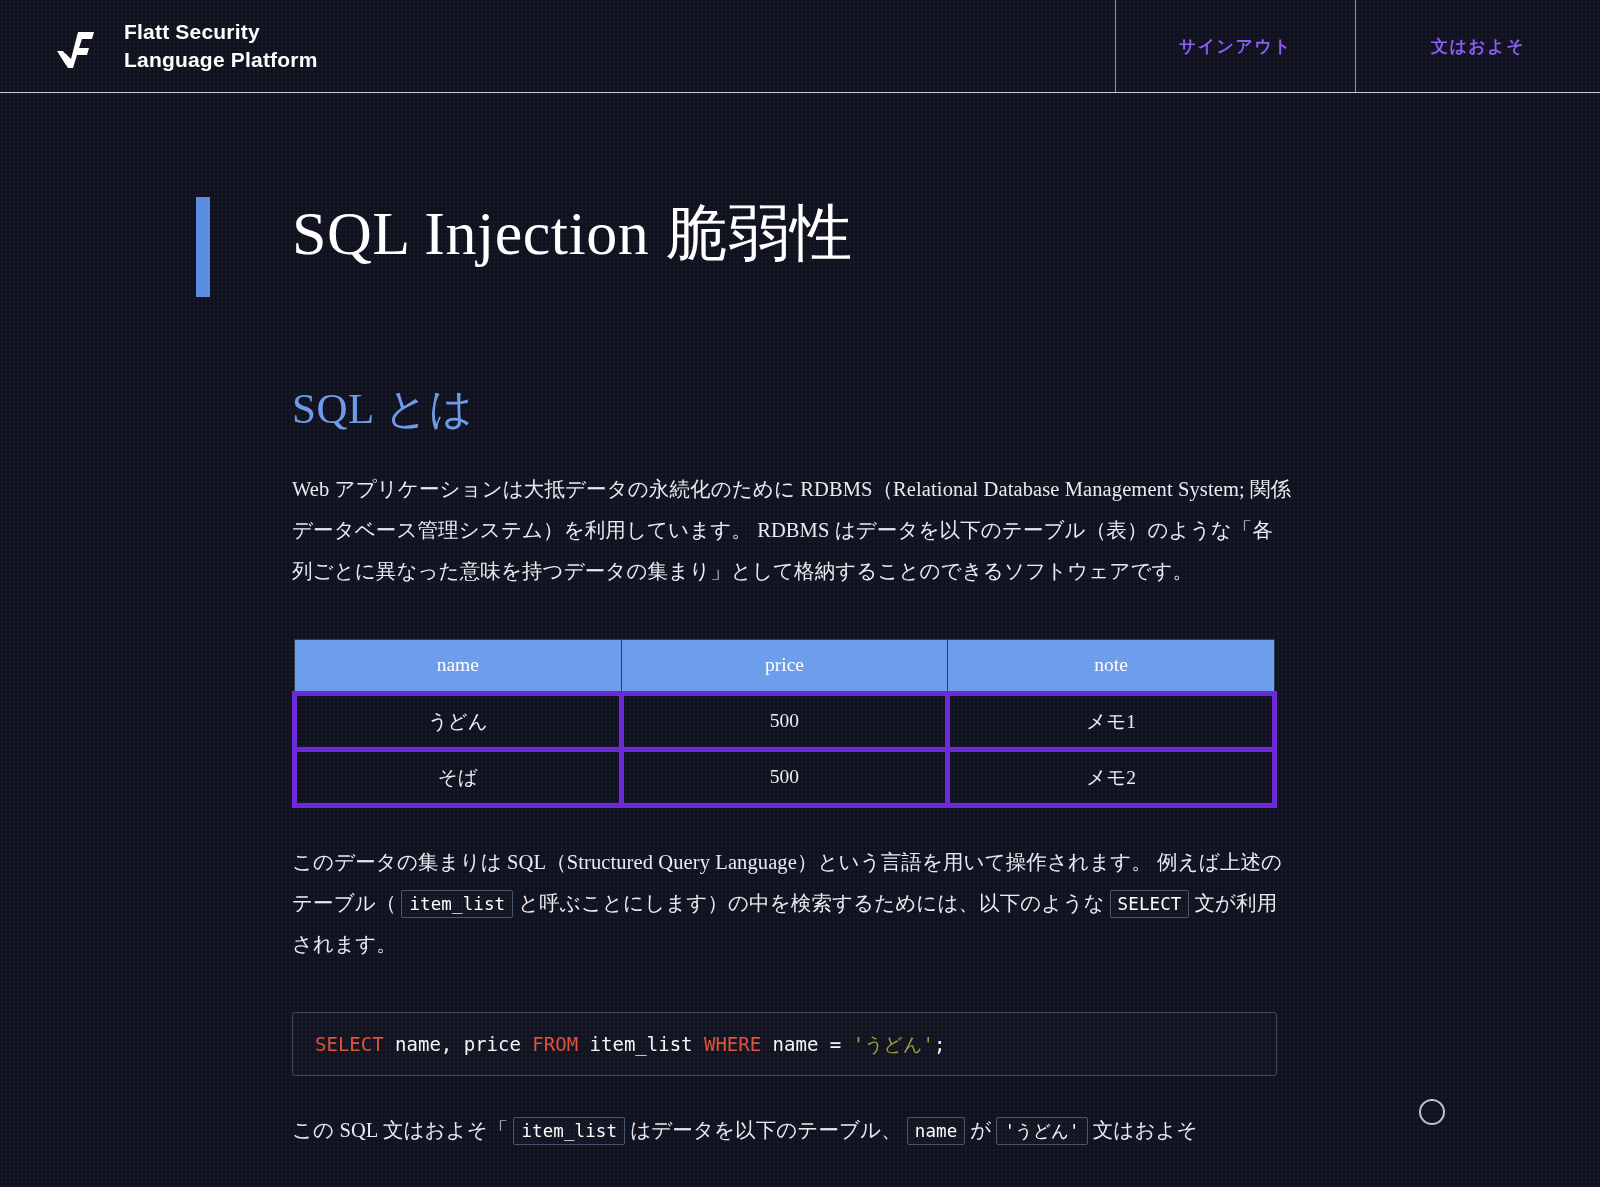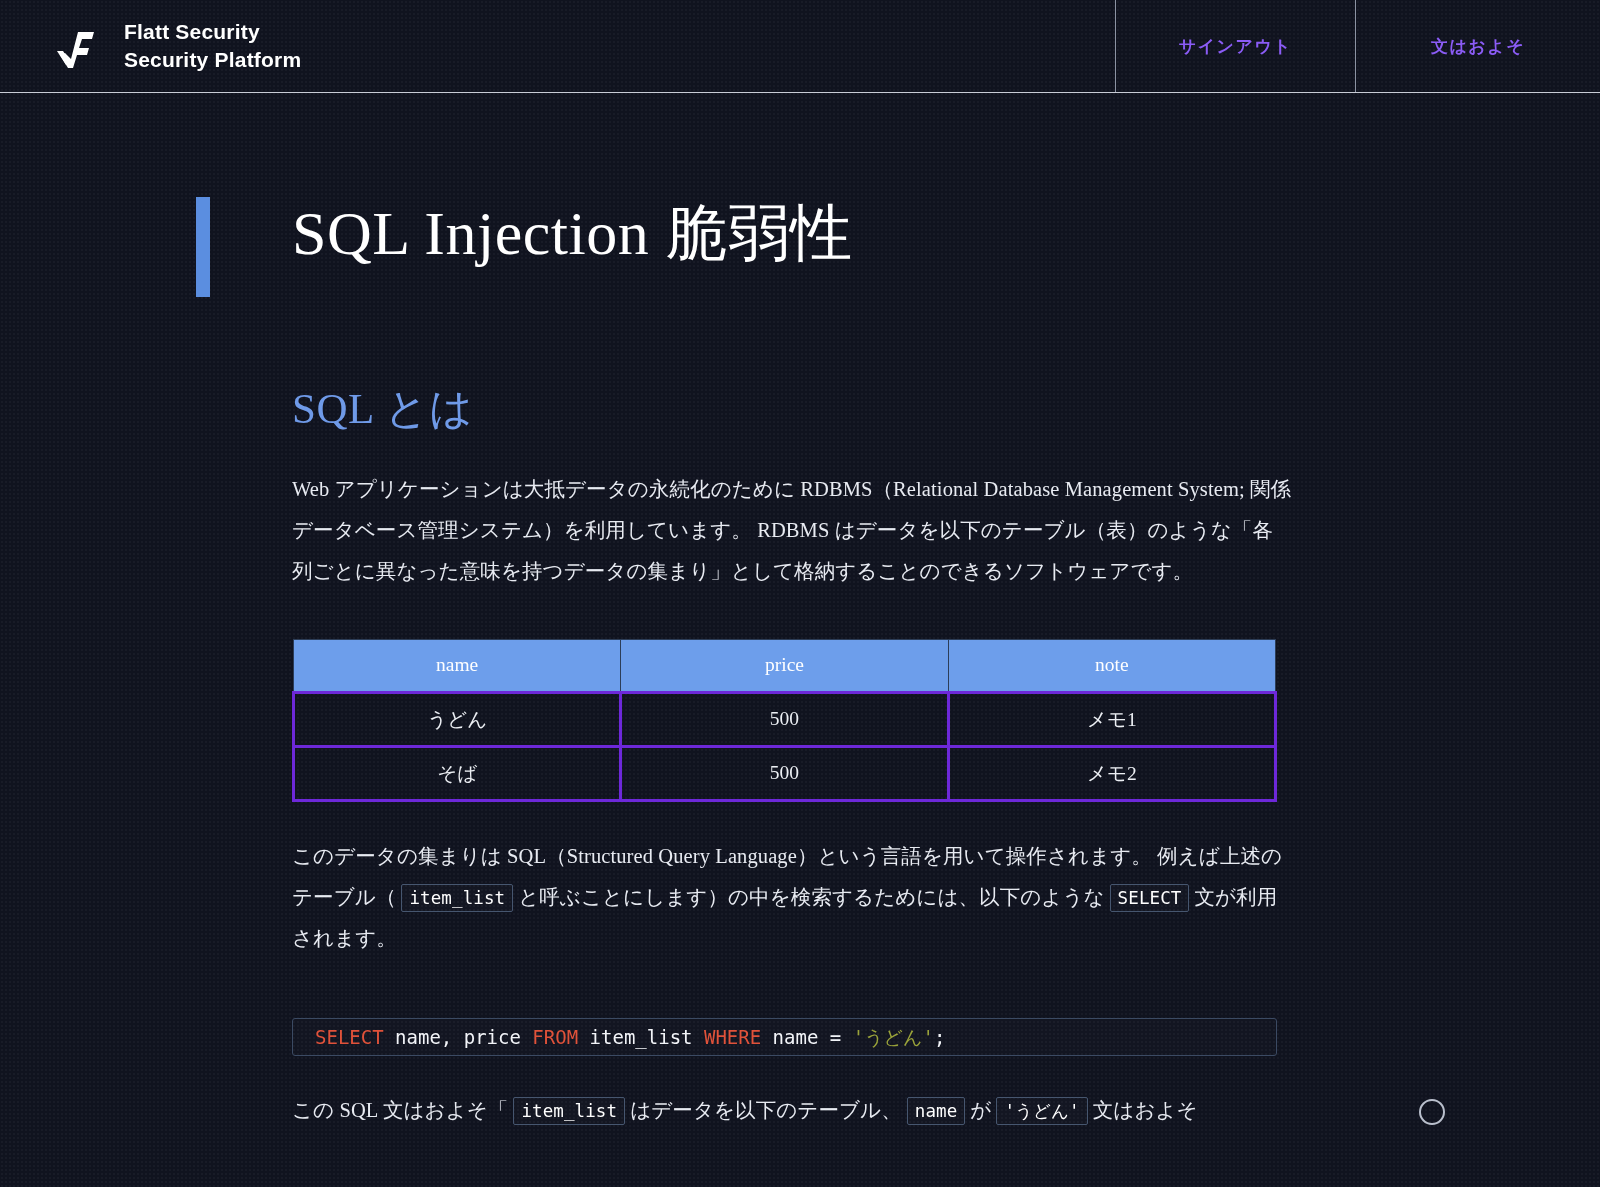--- a/index.html
+++ b/index.html
@@ -146,46 +146,46 @@
     padding: 12px 8px;
     border: 1px solid #2c3d58;
     height: 27px;
   }
   .data-table td {
     color: #eceff4;
     font-family: "Liberation Serif", "DejaVu Serif", serif;
     font-size: 19.5px;
     text-align: center;
     padding: 12px 8px;
-    border: 3px solid #6d28d9;
+    border: 5px solid #6d28d9;
     background: transparent;
     height: 26px;
   }
 
   
   code.inline-code {
     font-family: "DejaVu Sans Mono", "Liberation Mono", monospace;
     font-size: 17.5px;
     color: #ffffff;
     border: 1px solid #46566f;
     border-radius: 2px;
     padding: 3px 7px;
     margin: 0 5px;
     background: rgba(255,255,255,0.015);
     white-space: nowrap;
   }
 
   
   .code-block {
-    margin-top: 59px;
+    margin-top: 47px;
     border: 1px solid #3b4a63;
     border-radius: 3px;
     width: 985px;
     box-sizing: border-box;
-    padding: 4px 22px;
+    padding: 17px 22px;
     background: rgba(255,255,255,0.012);
     font-family: "DejaVu Sans Mono", "Liberation Mono", monospace;
     font-size: 19px;
     line-height: 1.5;
     white-space: pre;
     overflow: hidden;
   }
   .tok-kw  { color: #e0523a; }
   .tok-id  { color: #f2f4f8; }
   .tok-op  { color: #f2f4f8; }
@@ -209,21 +209,21 @@
 <body>
 
 <header class="site-header">
   <div class="brand">
     <svg class="brand-logo" viewBox="0 0 54 54" aria-hidden="true">
       <path d="M13 34 L19 40 L26 13 L42 13 L40 20 L30 20 L27 29 L37 29 L35 36 L25 36 L21 49 L16 49 L8 36 Z" fill="#ffffff"></path>
       <path d="M5 32 L11 32 L17 41 L14 46 Z" fill="#ffffff"></path>
     </svg>
     <div class="brand-text">
       <span>Flatt Security</span>
-      <span>Security Platform</span>
+      <span>Language Platform</span>
     </div>
   </div>
 
   <div class="header-spacer"></div>
 
   <nav class="nav-list">
     <a class="nav-item signout" href="#">サインアウト</a>
     <a class="nav-item mypage" href="#">文はおよそ</a>
   </nav>
 </header>

